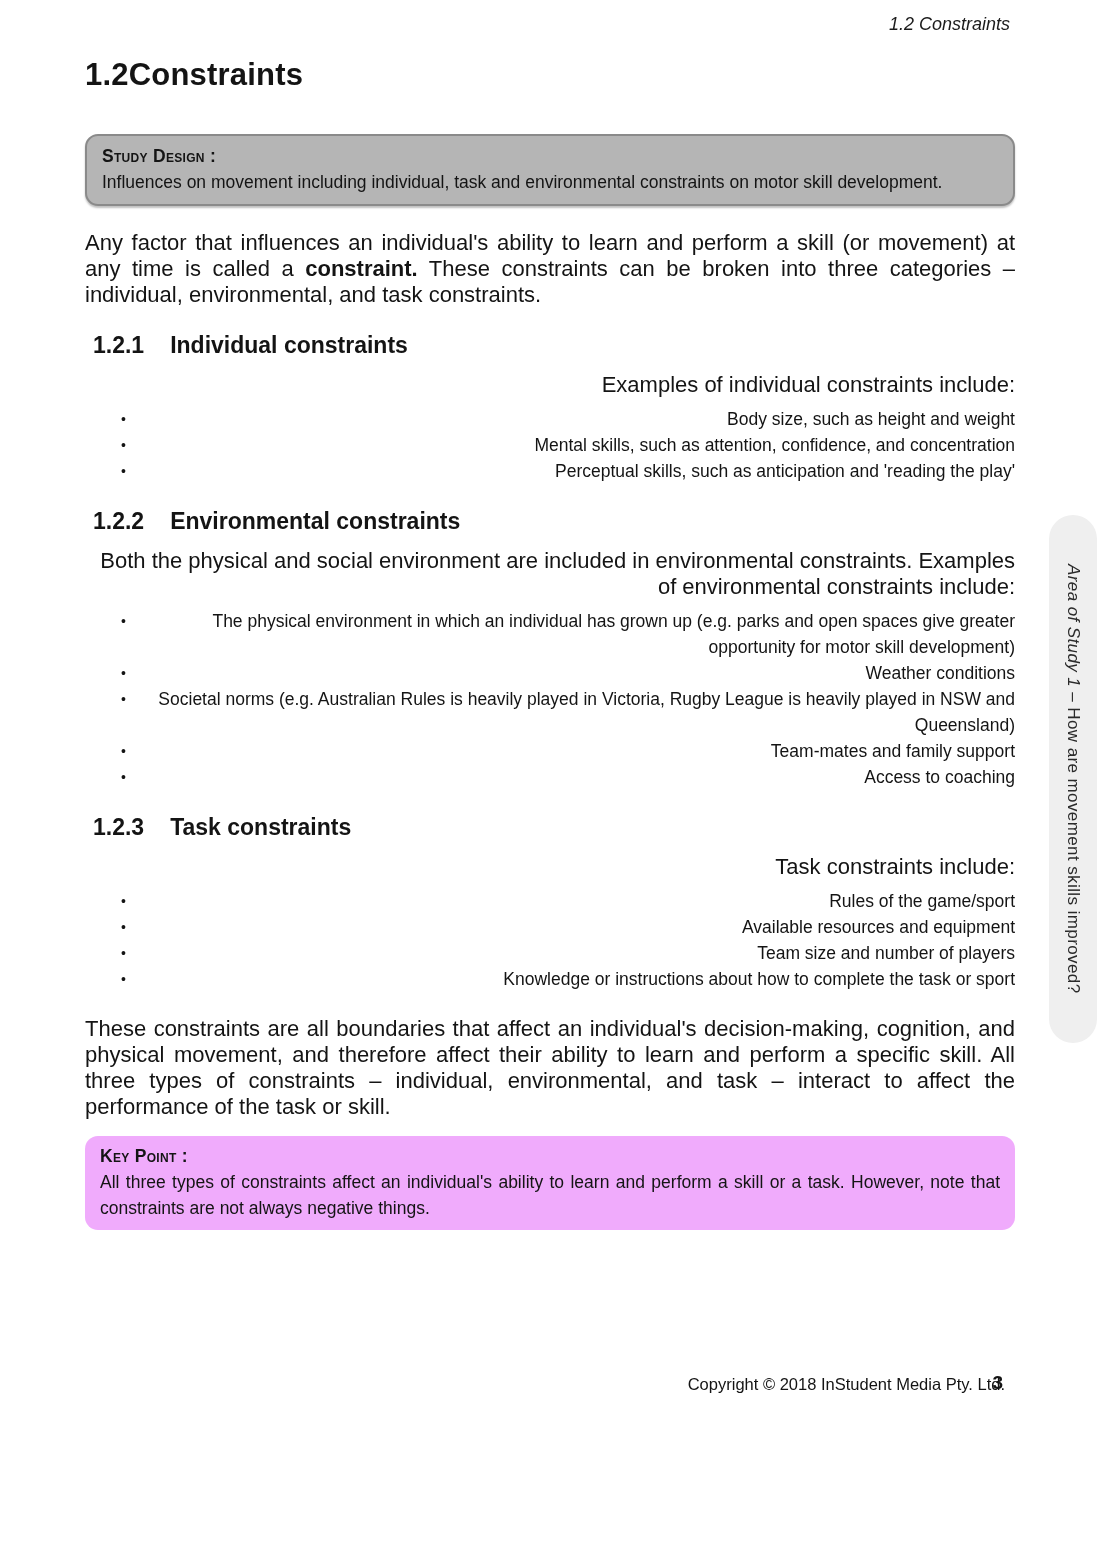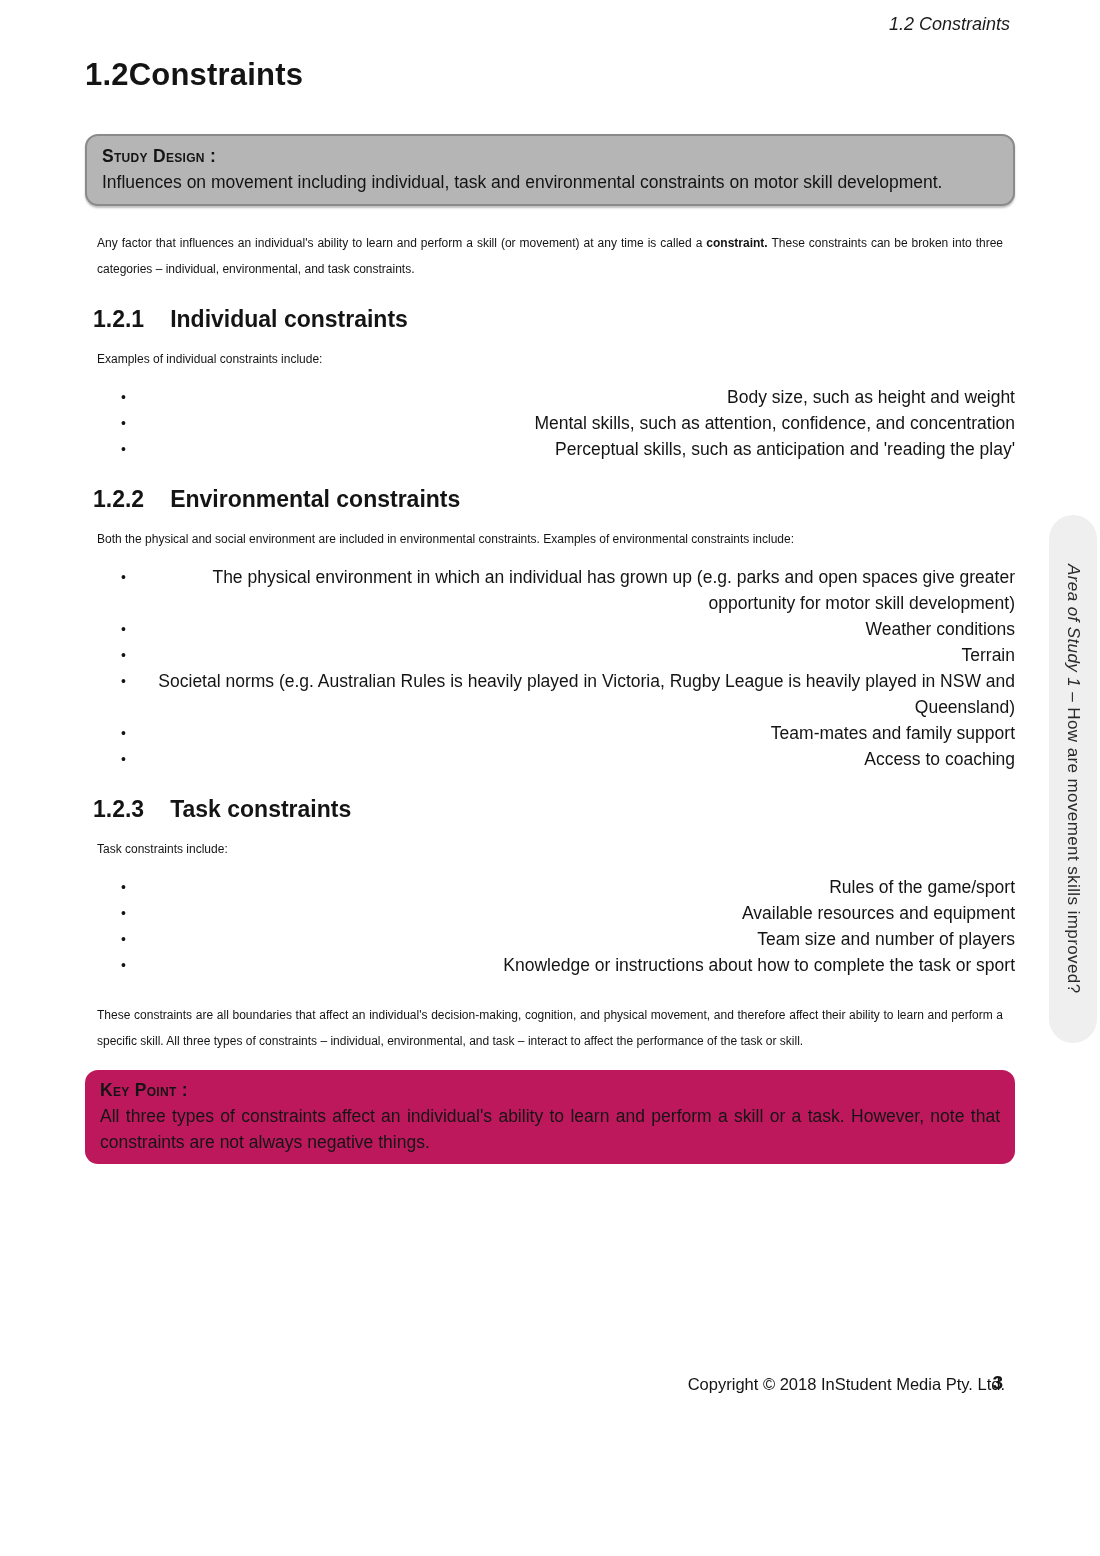--- a/index.html
+++ b/index.html
@@ -38,44 +38,44 @@
     line-height: 26px;
   }
   .box.study {
     margin-top: 40px;
     background: #b5b5b5;
     border: 2px solid #8a8a8a;
     box-shadow: 0 2px 2px rgba(0,0,0,0.25);
   }
   .box.key {
     margin-top: 16px;
-    background: #be185d;
+    background: #f0abfc;
     border: 0;
   }
   .box-label {
     font-weight: bold;
     font-variant: small-caps;
     letter-spacing: 0.3px;
   }
   .box-text { text-align: justify; }
   p.body {
-    margin: 12px;
-    font-size: 12px;
+    margin: 0;
+    font-size: 22px;
     line-height: 26px;
   }
   p.intro { margin-top: 24px; }
   .just { text-align: justify; }
   h2.sec-title {
     margin: 22px 0 0 8px;
     font-size: 23px;
     font-weight: bold;
     line-height: 30px;
   }
   h2 .sec-num { margin-right: 26px; }
-  p.lead { margin-top: 12px; }
+  p.lead { margin-top: 12px; text-align: right; }
   ul.bullets {
     margin: 8px 0 0 0;
     padding: 0 0 0 53px;
     list-style: none;
     font-size: 17.5px;
     line-height: 26px;
   }
   ul.bullets li { position: relative; text-align: right; }
   ul.bullets li::before {
     content: "\2022";
@@ -146,21 +146,20 @@
         <li>Perceptual skills, such as anticipation and 'reading the play'</li>
       </ul>
   </section>
 
   <section>
     <h2 class="sec-title"><span class="sec-num">1.2.2</span><span>Environmental constraints</span></h2>
     <p class="body lead just">Both the physical and social environment are included in environmental constraints. Examples of environmental constraints include:</p>
     <ul class="bullets">
         <li>The physical environment in which an individual has grown up (e.g.  parks and open spaces give greater opportunity for motor skill development)</li>
         <li>Weather conditions</li>
-        <li>Terrain</li>
         <li>Societal norms (e.g. Australian Rules is heavily played in Victoria, Rugby League is heavily played in NSW and Queensland)</li>
         <li>Team-mates and family support</li>
         <li>Access to coaching</li>
       </ul>
   </section>
 
   <section>
     <h2 class="sec-title"><span class="sec-num">1.2.3</span><span>Task constraints</span></h2>
     <p class="body lead">Task constraints include:</p>
     <ul class="bullets">

